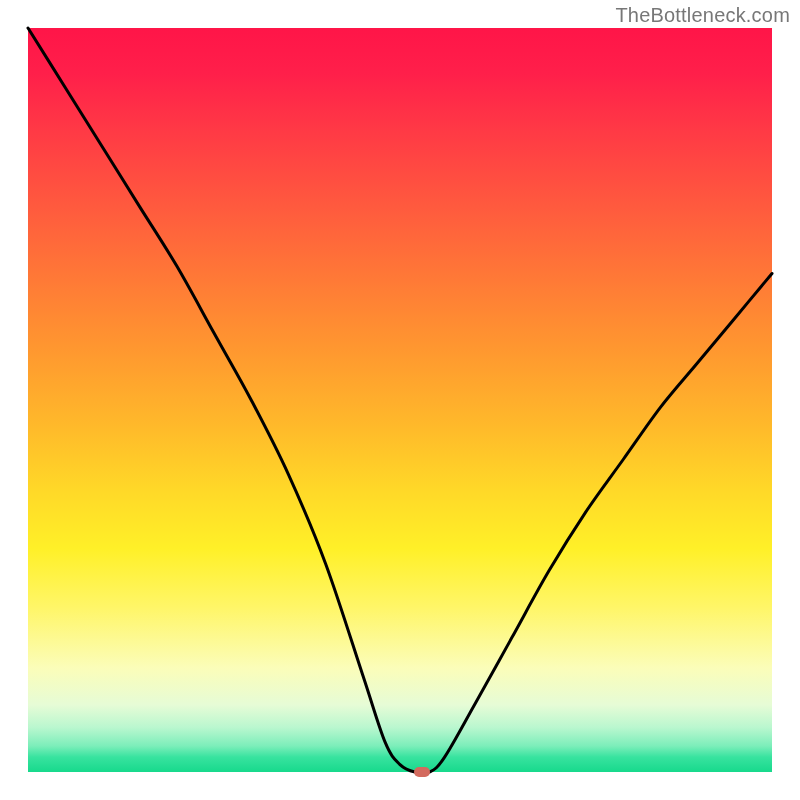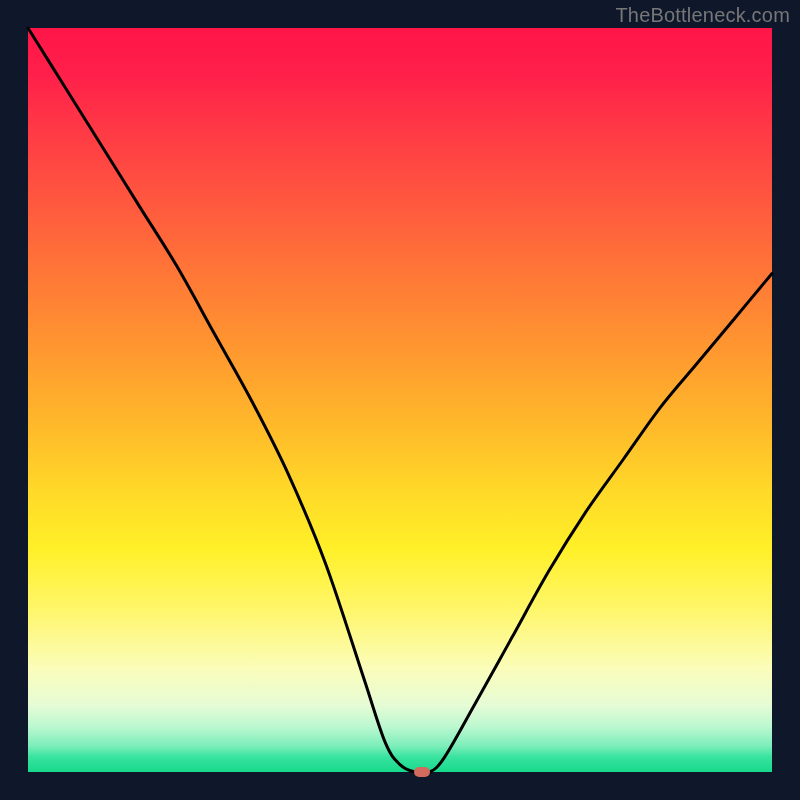--- a/index.html
+++ b/index.html
@@ -10,21 +10,21 @@
     background: #000;
     overflow: hidden;
     font-family: Arial, Helvetica, sans-serif;
   }
   .frame {
     position: absolute;
     left: 0;
     top: 0;
     width: 800px;
     height: 800px;
-    background: #0f172a;
+    background: #ffffff;
   }
   .plot-area {
     position: absolute;
     left: 28px;
     top: 28px;
     width: 744px;
     height: 744px;
     
     background: linear-gradient(
       to bottom,

